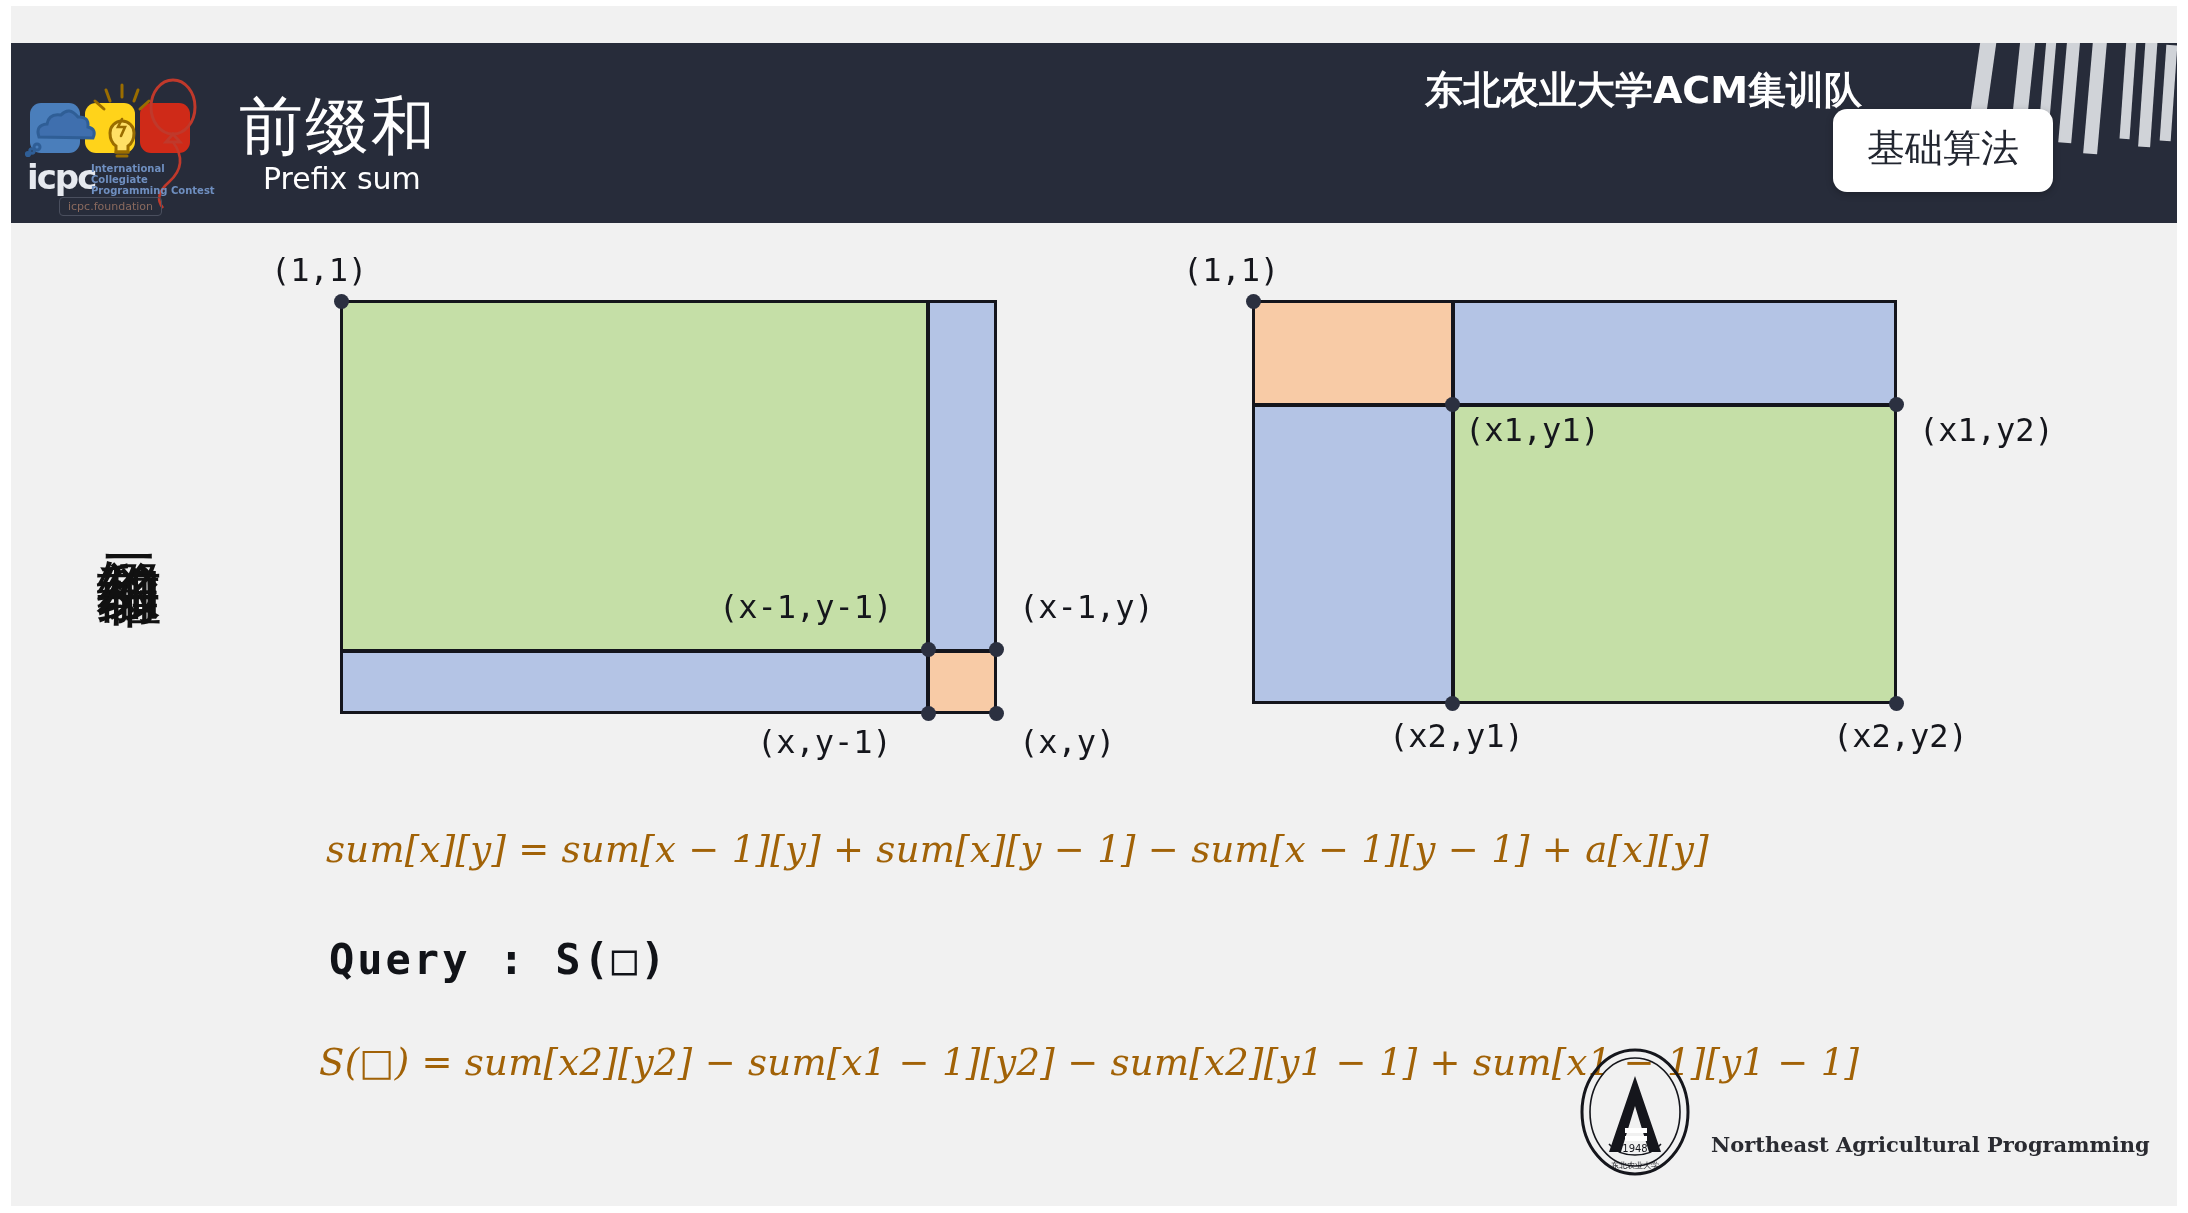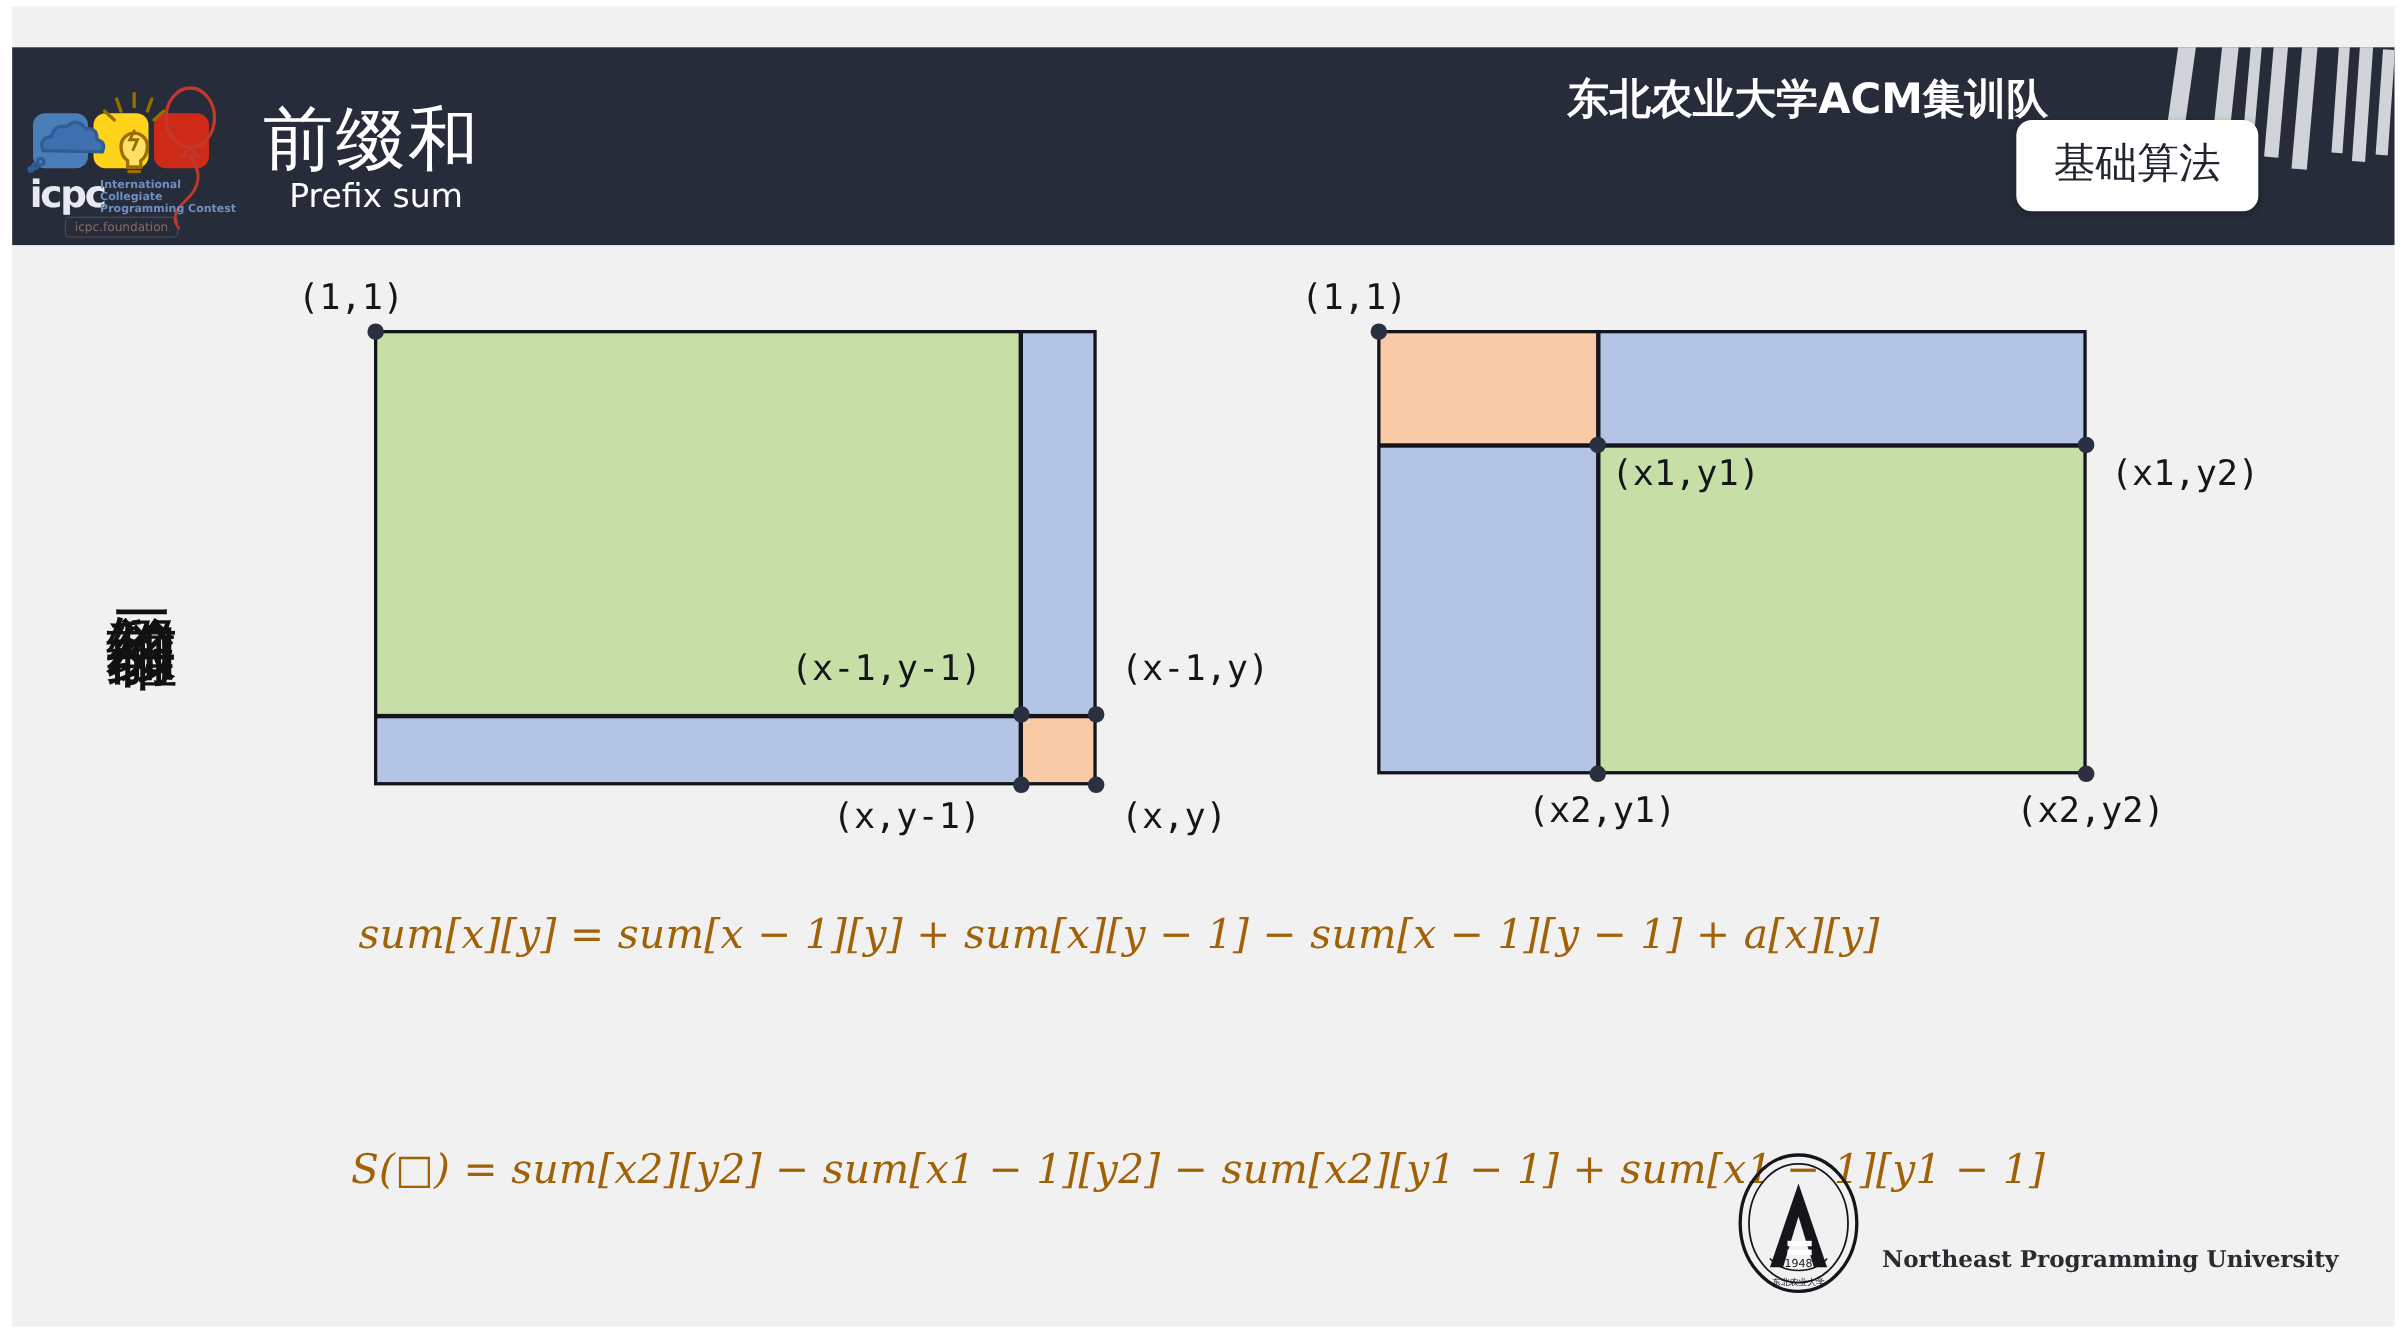--- a/index.html
+++ b/index.html
@@ -328,32 +328,33 @@
 
         <div class="coord-label" style="left:-58px; top:-32px;">(1,1)</div>
         <div class="coord-label" style="left:224px; top:128px;">(x1,y1)</div>
         <div class="coord-label" style="left:678px; top:128px;">(x1,y2)</div>
         <div class="coord-label" style="left:148px; top:434px;">(x2,y1)</div>
         <div class="coord-label" style="left:592px; top:434px;">(x2,y2)</div>
       </div>
 
       <div class="formula" id="formula-recurrence" style="left:315px; top:605px;">sum[x][y] = sum[x − 1][y] + sum[x][y − 1] − sum[x − 1][y − 1] + a[x][y]</div>
 
+      <div id="query-line" style="left:318px; top:712px;">Query  :  S(□)</div>
 
       <div class="formula" id="formula-query" style="left:308px; top:818px;">S(□) =  sum[x2][y2] − sum[x1 − 1][y2] − sum[x2][y1 − 1] + sum[x1 − 1][y1 − 1]</div>
 
       <div id="uni-logo">
         <svg id="seal" viewBox="0 0 112 128">
           <ellipse cx="56" cy="64" rx="53" ry="62" fill="none" stroke="#15161c" stroke-width="3"></ellipse>
           <ellipse cx="56" cy="64" rx="45" ry="54" fill="none" stroke="#15161c" stroke-width="1.6"></ellipse>
           <path d="M56 28 L30 104 L42 104 L56 58 L70 104 L82 104 Z" fill="#15161c"></path>
           <rect x="46" y="80" width="22" height="5" fill="#ffffff"></rect>
           <rect x="46" y="88" width="22" height="5" fill="#ffffff"></rect>
           <path d="M30 96 a30 22 0 0 0 52 0" fill="none" stroke="#15161c" stroke-width="1.4"></path>
           <text x="56" y="104" font-size="10" text-anchor="middle" fill="#15161c" font-family="DejaVu Sans, sans-serif">1948</text>
           <text x="56" y="120" font-size="8" text-anchor="middle" fill="#15161c" font-family="DejaVu Sans, sans-serif">东北农业大学</text>
         </svg>
-        <div id="uni-en">Northeast Programming University</div>
+        <div id="uni-en">Northeast Agricultural Programming</div>
       </div>
 
     </div>
   </div>
 </div>
 
 </body></html>

